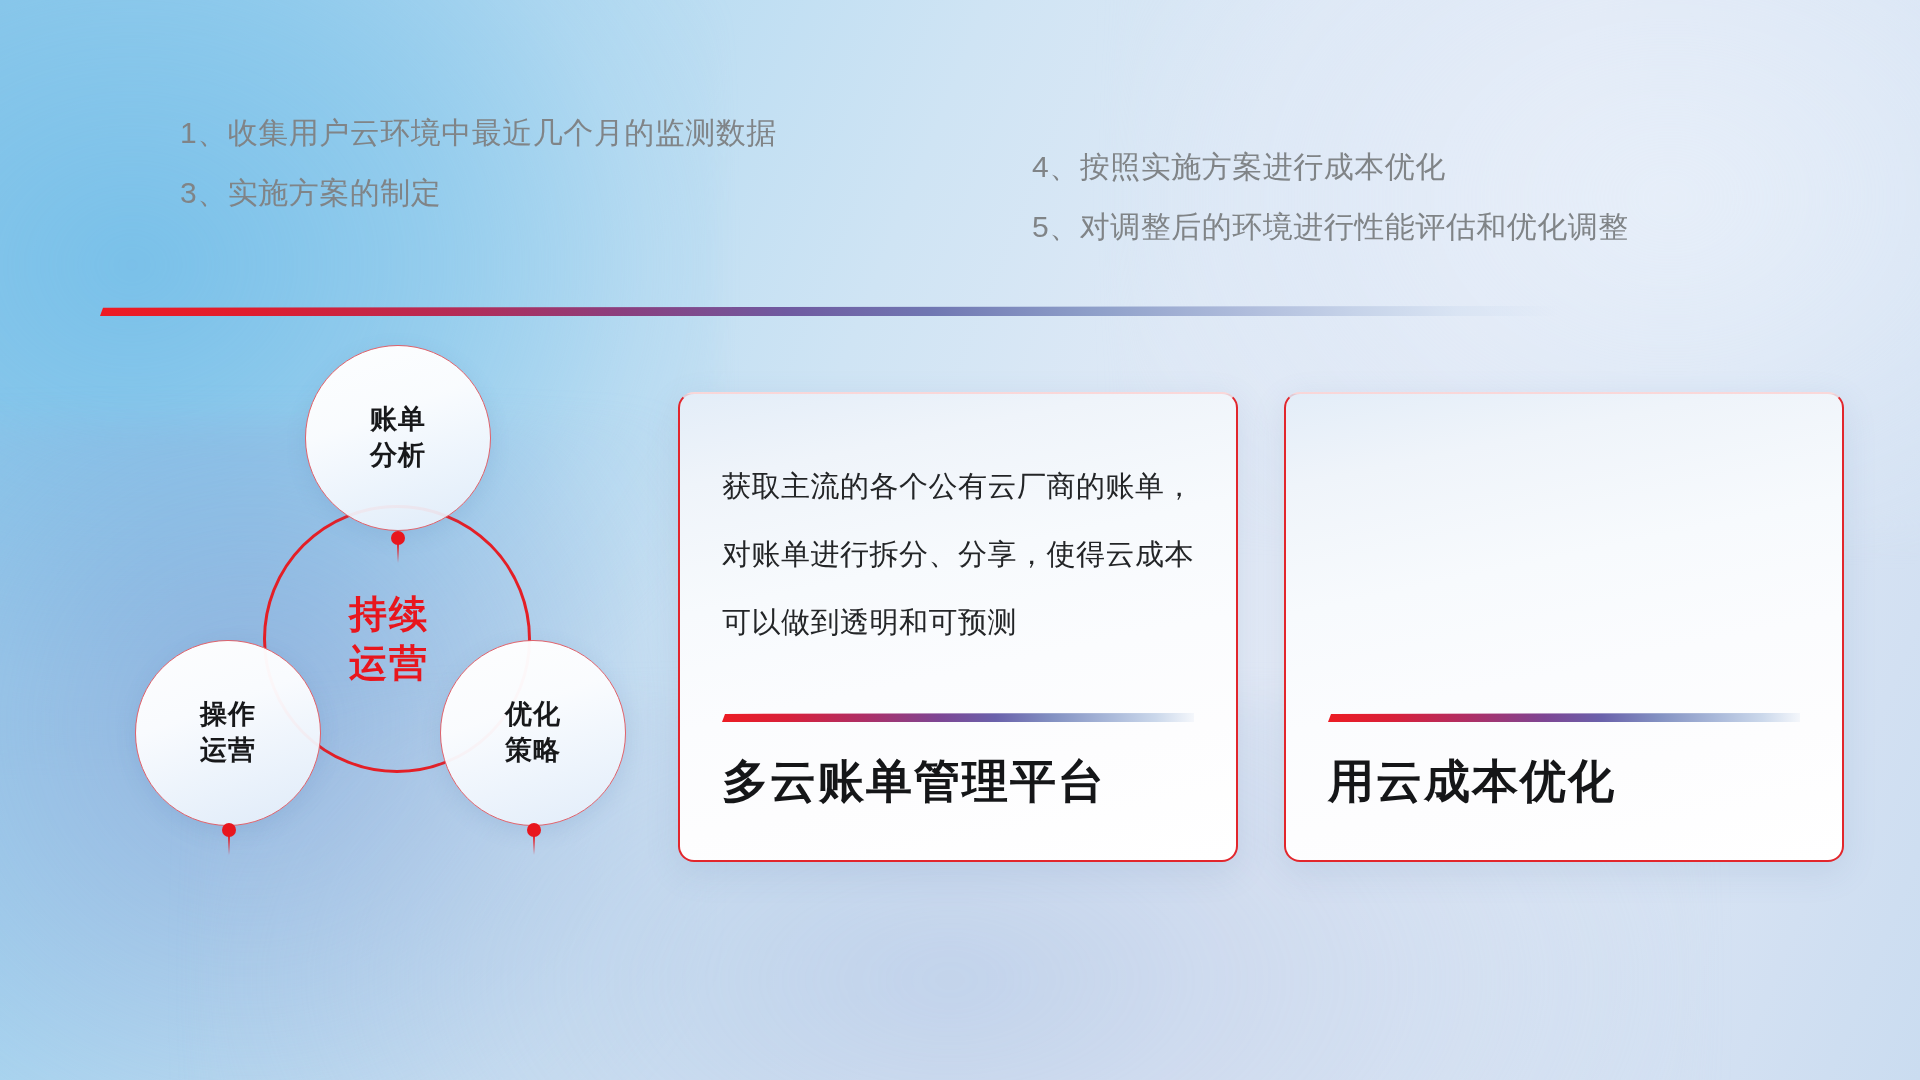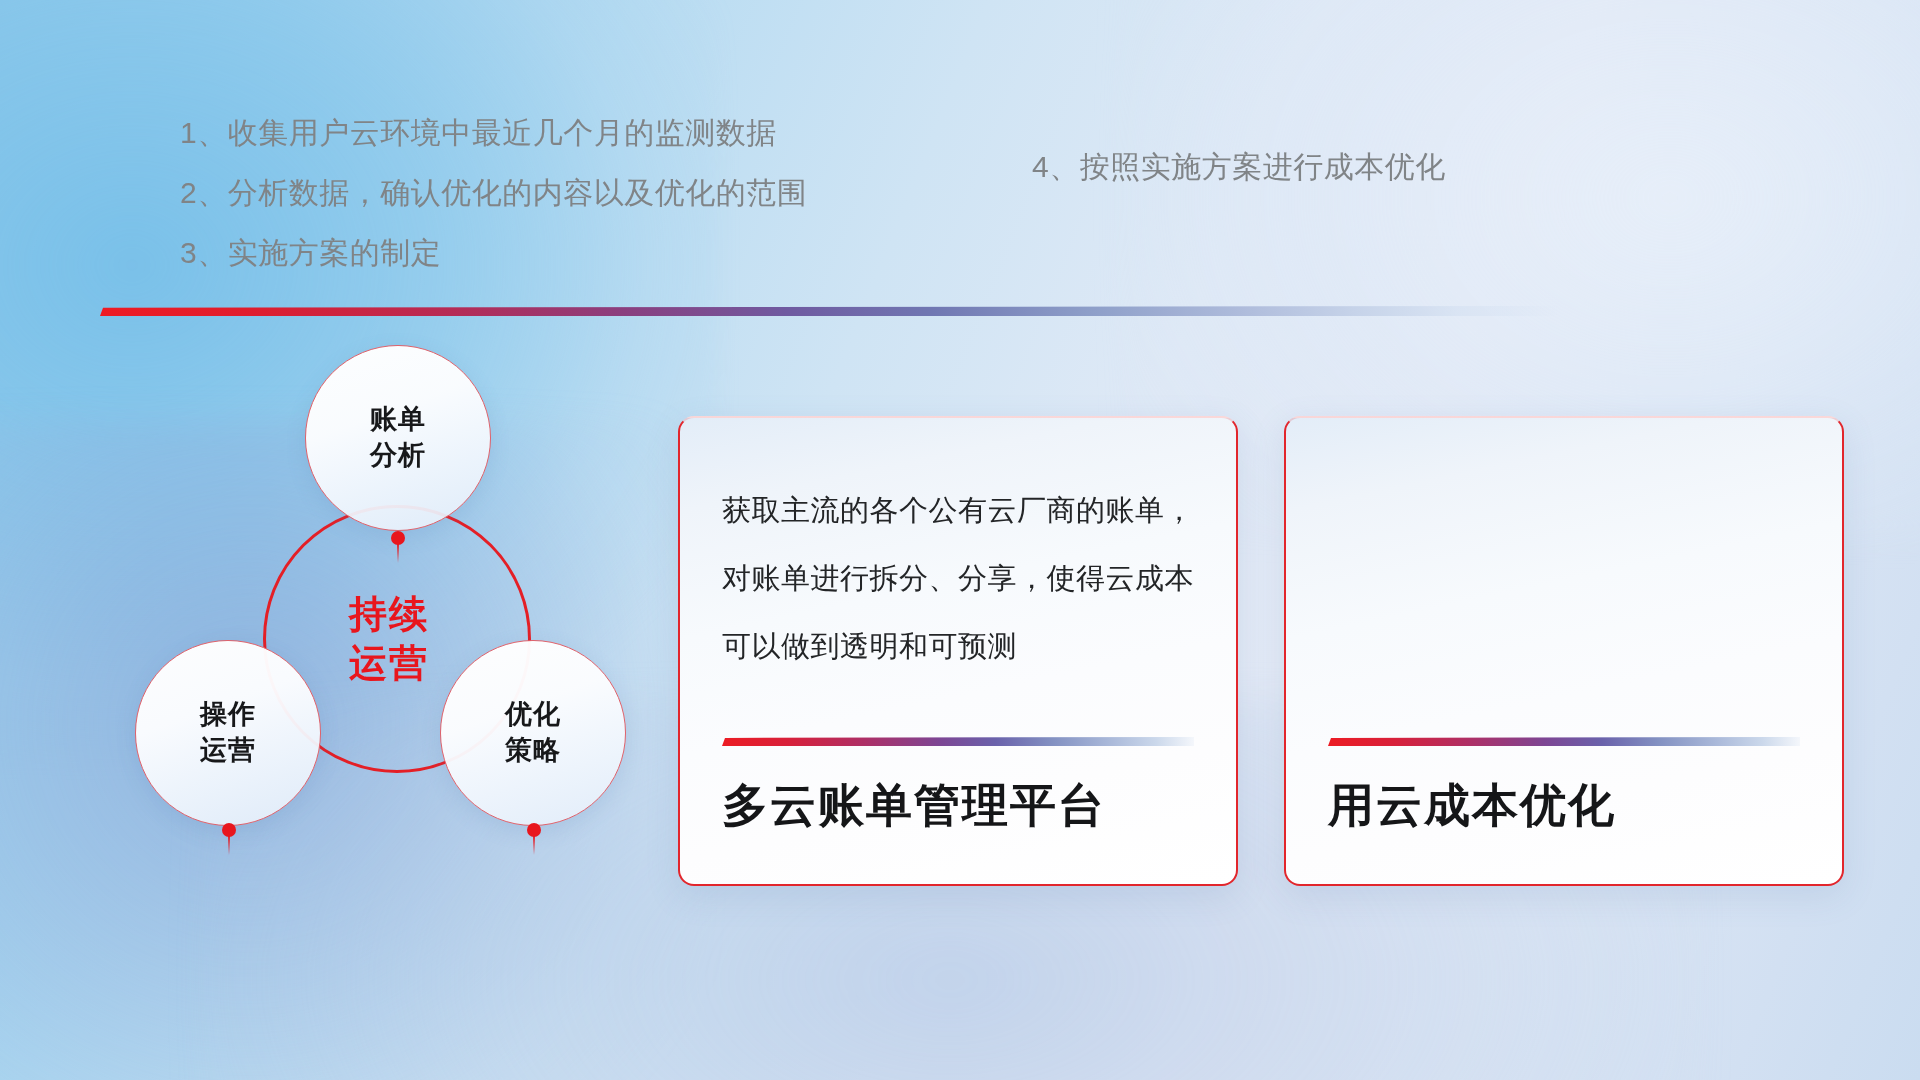--- a/index.html
+++ b/index.html
@@ -200,21 +200,21 @@
   .dot-top   { left: 296px; top: 186px; }
   .tail-top  { left: 302px; top: 198px; }
   .dot-left  { left: 127px; top: 478px; }
   .tail-left { left: 133px; top: 490px; }
   .dot-right { left: 432px; top: 478px; }
   .tail-right{ left: 438px; top: 490px; }
 
   
   .card {
     position: absolute;
-    top: 416px;
+    top: 392px;
     width: 560px;
     height: 470px;
     box-sizing: border-box;
     border: 2px solid #e2262c;
     border-top-color: rgba(226,38,44,0.18);
     border-radius: 16px;
     background: linear-gradient(168deg,
         #e3edf8 0%,
         #eff4fa 16%,
         #f7fafd 38%,
@@ -268,26 +268,26 @@
 <div id="slide">
 
   <div class="bg-base"></div>
   <div class="bg-glow-left"></div>
   <div class="bg-glow-mid"></div>
   <div class="bg-glow-bottom"></div>
   <div class="bg-glow-topright"></div>
 
   <div class="list-col list-left">
     <div class="list-item">1、收集用户云环境中最近几个月的监测数据</div>
-    <div class="list-item">2、分析数据，确认优化的内容以及优化的范围</div>
     <div class="list-item">3、实施方案的制定</div>
   </div>
 
   <div class="list-col list-right">
     <div class="list-item">4、按照实施方案进行成本优化</div>
+    <div class="list-item">5、对调整后的环境进行性能评估和优化调整</div>
   </div>
 
   <div class="top-divider"></div>
 
   <div class="diagram">
 
     <div class="ring"></div>
 
     <div class="center-label">
       <span>持续</span>

